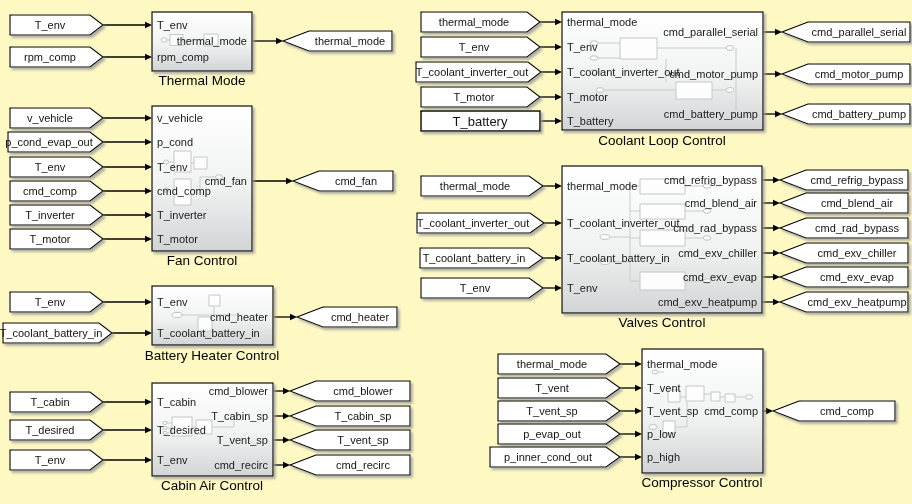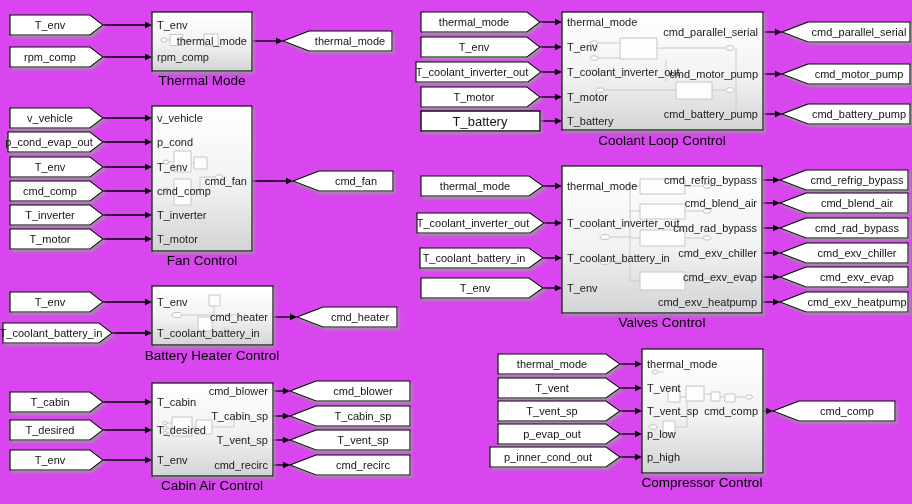--- a/index.html
+++ b/index.html
@@ -1,16 +1,16 @@
 <!DOCTYPE html>
 <html><head>
 <meta charset="utf-8">
 <style>
   html,body{margin:0;padding:0;background:#ffffff;}
-  .canvas{position:relative;width:912px;height:504px;background:#d946ef;overflow:hidden;}
+  .canvas{position:relative;width:912px;height:504px;background:#fef9c3;overflow:hidden;}
   svg{display:block;}
   text{font-family:"Liberation Sans", sans-serif;}
   .bl{font-size:11px;fill:#141414;text-anchor:middle;dominant-baseline:central;}
   .tb{font-size:13px;fill:#141414;text-anchor:middle;dominant-baseline:central;}
   .pl{font-size:11px;fill:#1b1b1b;text-anchor:start;dominant-baseline:central;}
   .pr{font-size:11px;fill:#1b1b1b;text-anchor:end;dominant-baseline:central;}
   .ttl{font-size:13.5px;fill:#000000;text-anchor:middle;dominant-baseline:central;}
   .port{fill:#ffffff;stroke:#000000;stroke-width:1.1;}
   .sub{fill:url(#gsub);stroke:#0a0a0a;stroke-width:1.2;}
   .sig line{stroke:#000000;stroke-width:1.3;}

